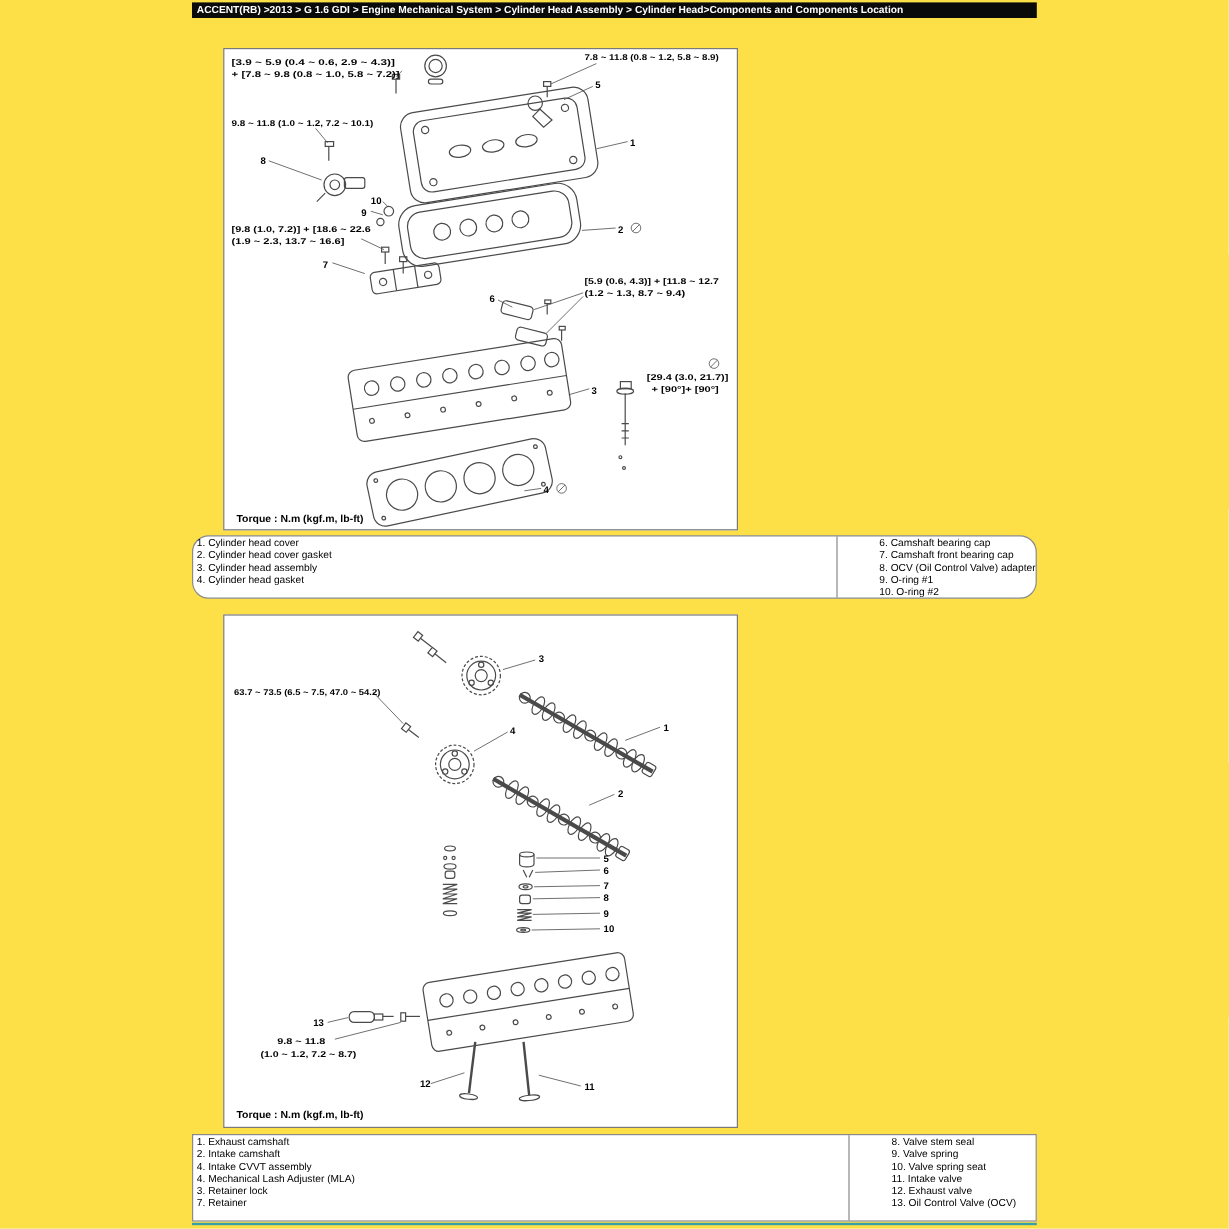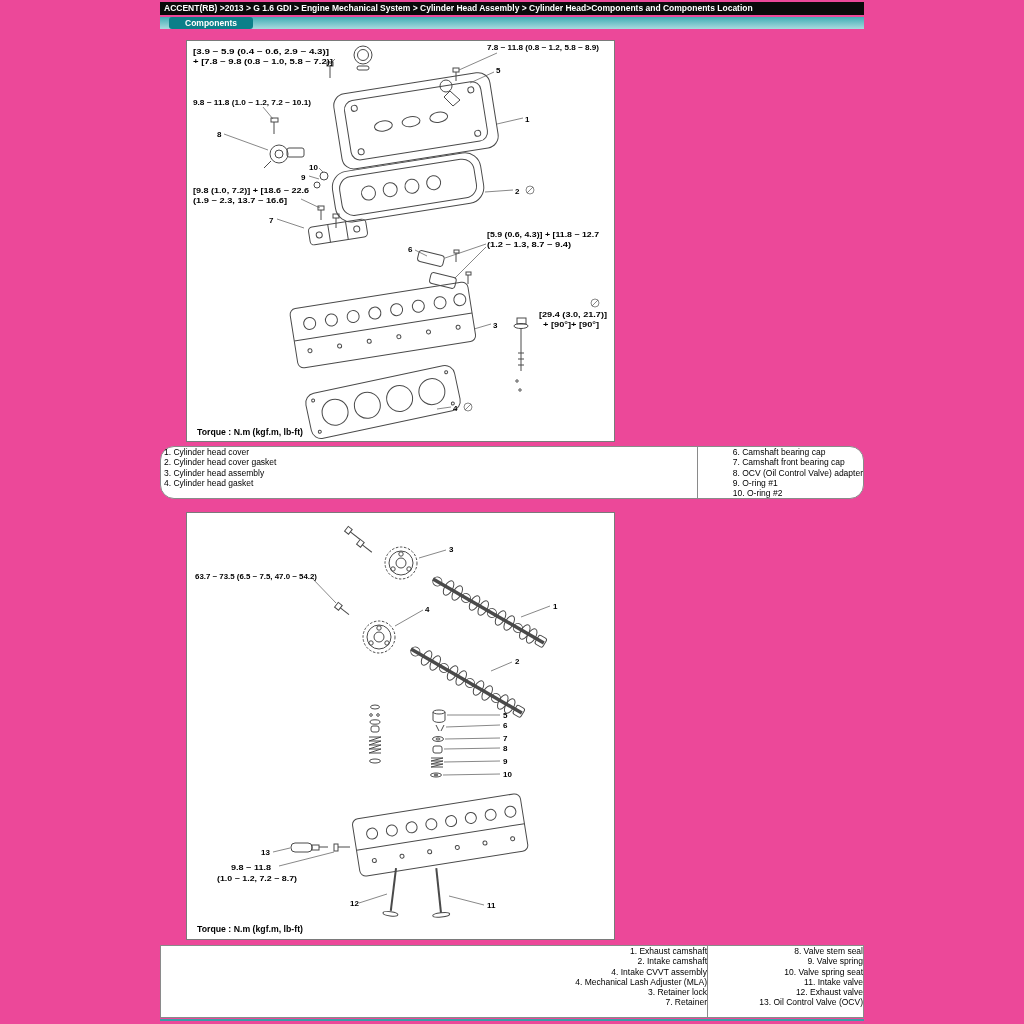--- a/index.html
+++ b/index.html
@@ -1,46 +1,43 @@
 <!DOCTYPE html>
 <html><head>
 <meta charset="utf-8">
 <style>
   html,body{margin:0;padding:0;background:#fff;}
-  .page{position:relative;width:1024px;height:1024px;background:#ec4899;font-family:"Liberation Sans",sans-serif;color:#000;overflow:hidden;}
+  .page{position:relative;width:1024px;height:1024px;background:#fde047;font-family:"Liberation Sans",sans-serif;color:#000;overflow:hidden;}
   .topbar{position:absolute;left:160px;top:2px;width:704px;height:13px;background:#0a0a0a;color:#fff;font-size:8.5px;font-weight:bold;line-height:13px;padding-left:4px;box-sizing:border-box;white-space:nowrap;}
   .tealband{position:absolute;left:160px;top:17px;width:704px;height:12px;background:linear-gradient(#3fadb5,#a8dade);}
   .chip{position:absolute;left:9px;top:0;height:12px;line-height:12px;padding:0 16px;background:#0b7f89;color:#fff;font-weight:bold;font-size:8.5px;border-radius:3px;}
   .figbox{position:absolute;background:#fff;border:1px solid #7a7a7a;}
   #fig1{left:186px;top:40px;width:427px;height:400px;}
   #fig2{left:186px;top:512px;width:427px;height:426px;}
   .ptable{position:absolute;left:160px;width:704px;display:flex;border:1px solid #8a8a8a;box-sizing:border-box;background:#fff;}
   #table1{top:446px;height:53px;border-radius:14px;}
-  #table2{top:945px;height:73px;text-align:right;}
+  #table2{top:945px;height:73px;}
   .pt-left{width:546px;}
   .pt-right{flex:1;border-left:1px solid #8a8a8a;padding-left:32px;}
   .pt-row{font-size:8.5px;line-height:10.3px;padding-left:3px;white-space:nowrap;overflow:hidden;}
   .bottomrule{position:absolute;left:160px;top:1019px;width:704px;height:2px;background:#379fa8;}
   svg{display:block;}
   .ln{stroke:#4a4a4a;fill:none;stroke-width:1;}
   .ldr{stroke:#555;stroke-width:.7;fill:none;}
   .ann{font-family:"Liberation Sans",sans-serif;font-size:7px;font-weight:bold;fill:#000;stroke:none;}
   .num{font-family:"Liberation Sans",sans-serif;font-size:8px;font-weight:bold;fill:#000;stroke:none;}
   .torq{font-family:"Liberation Sans",sans-serif;font-size:8.5px;font-weight:bold;fill:#000;stroke:none;}
 </style>
 </head>
 <body>
 
 <div class="page">
 
   <div class="topbar">ACCENT(RB) &gt;2013 &gt; G 1.6 GDI &gt; Engine Mechanical System &gt; Cylinder Head Assembly &gt; Cylinder Head&gt;Components and Components Location</div>
 
-  <div class="tealband">
-    <span class="chip">Components</span>
-  </div>
 
   <div class="figbox" id="fig1">
     <svg width="427" height="400" viewBox="0 0 427 400">
 
       <g class="ln">
         <circle cx="176" cy="14" r="9"></circle>
           <circle cx="176" cy="14" r="5.5"></circle>
         <rect x="170" y="25" width="12" height="4" rx="2"></rect>
       </g>
 

